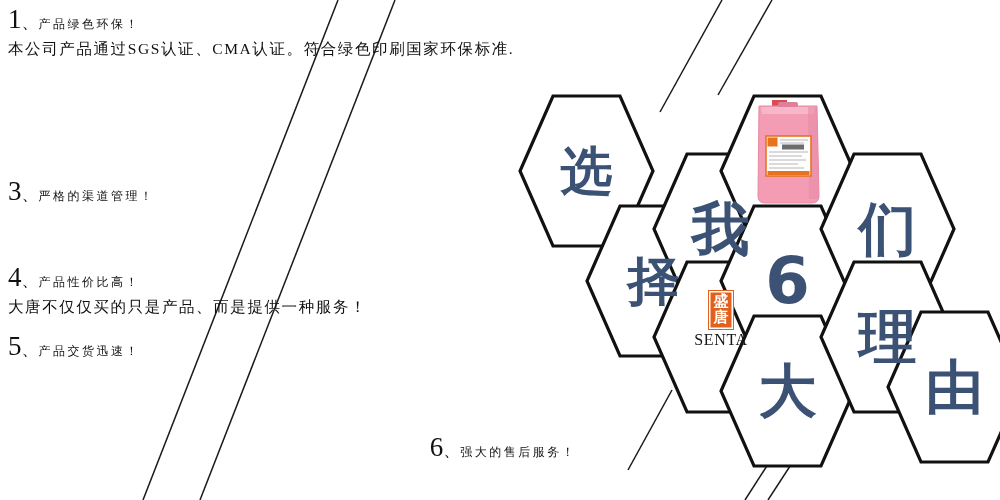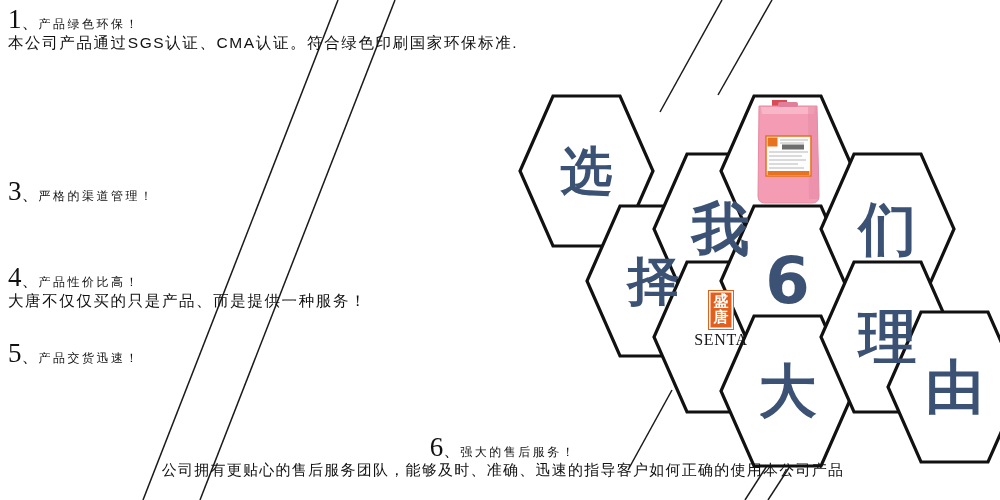--- a/index.html
+++ b/index.html
@@ -23,22 +23,22 @@
     font-family: "Liberation Serif", "DejaVu Serif", serif;
     letter-spacing: 0px;
   }
   .reason-sep { font-size: 17px; color: #111; }
   .reason-head {
     font-size: 12px; color: #111; letter-spacing: 2.5px;
     font-family: "DejaVu Sans", "Liberation Sans", sans-serif;
   }
   .reason-desc {
     font-size: 15.5px; color: #111; letter-spacing: 1.6px;
-    white-space: nowrap; 
-    font-family: Liberation Sans, sans-serif;
+    white-space: nowrap; margin-top: 6px;
+    font-family: Liberation Serif, serif;
   }
 
   
   .honeycomb { position: absolute; left: 0; top: 0; width: 1000px; height: 500px; z-index: 2; }
   .hex-wrap { position: absolute; }
   .hex-label {
     position: absolute; inset: 0;
     display: flex; align-items: center; justify-content: center;
     color: #3c5275;
     font-family: "DejaVu Sans", "Liberation Sans", sans-serif;
@@ -193,28 +193,27 @@
       </div>
     </div>
 
     <div class="reason" style="top:264px;">
       <div class="reason-title">
         <span class="reason-num">4</span><span class="reason-sep">、</span><span class="reason-head">产品性价比高！</span>
       </div>
       <div class="reason-desc">大唐不仅仅买的只是产品、而是提供一种服务！</div>
     </div>
 
-    <div class="reason" style="top:340px;">
+    <div class="reason" style="top:333px;">
       <div class="reason-title">
         <span class="reason-num">5</span><span class="reason-sep">、</span><span class="reason-head">产品交货迅速！</span>
       </div>
     </div>
 
     <div class="reason" style="top:434px; width:990px;text-align:center;">
       <div class="reason-title">
         <span class="reason-num">6</span><span class="reason-sep">、</span><span class="reason-head">强大的售后服务！</span>
       </div>
-      <div class="reason-desc" style="letter-spacing:1.25px; font-size:15px;">公司拥有更贴心的售后服务团队，能够及时、准确、迅速的指导客户如何正确的使用本公司产品</div>
     </div>
 
   </div>
 
 </div>
 
 </body></html>

